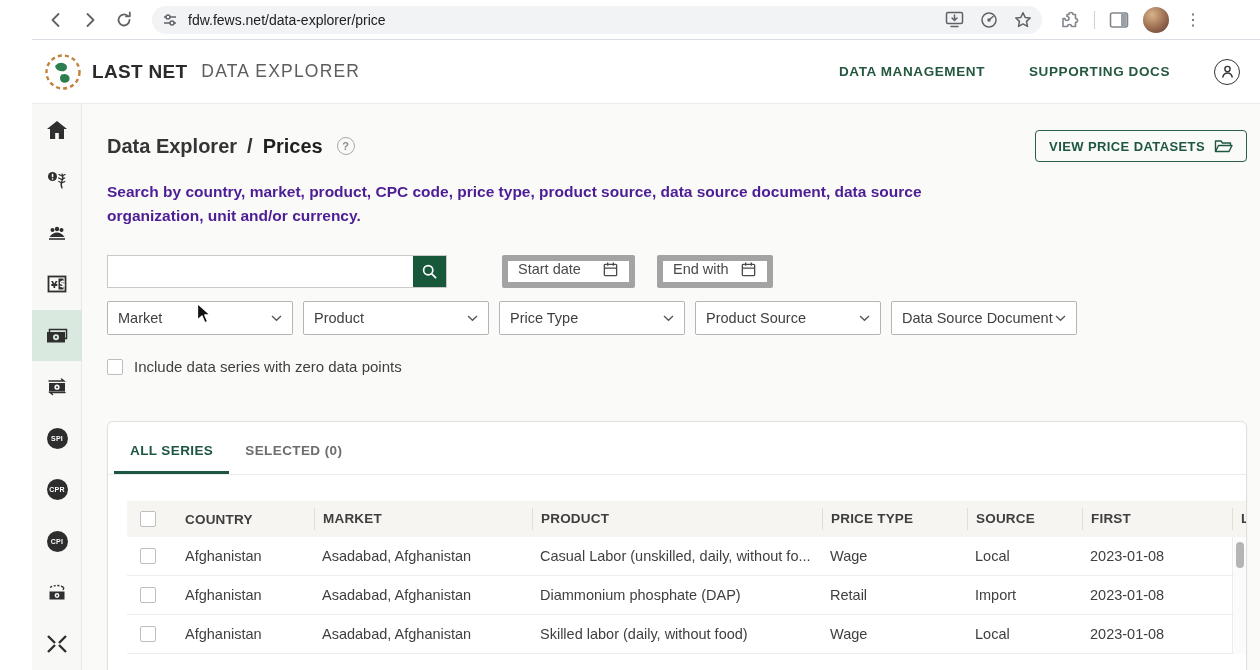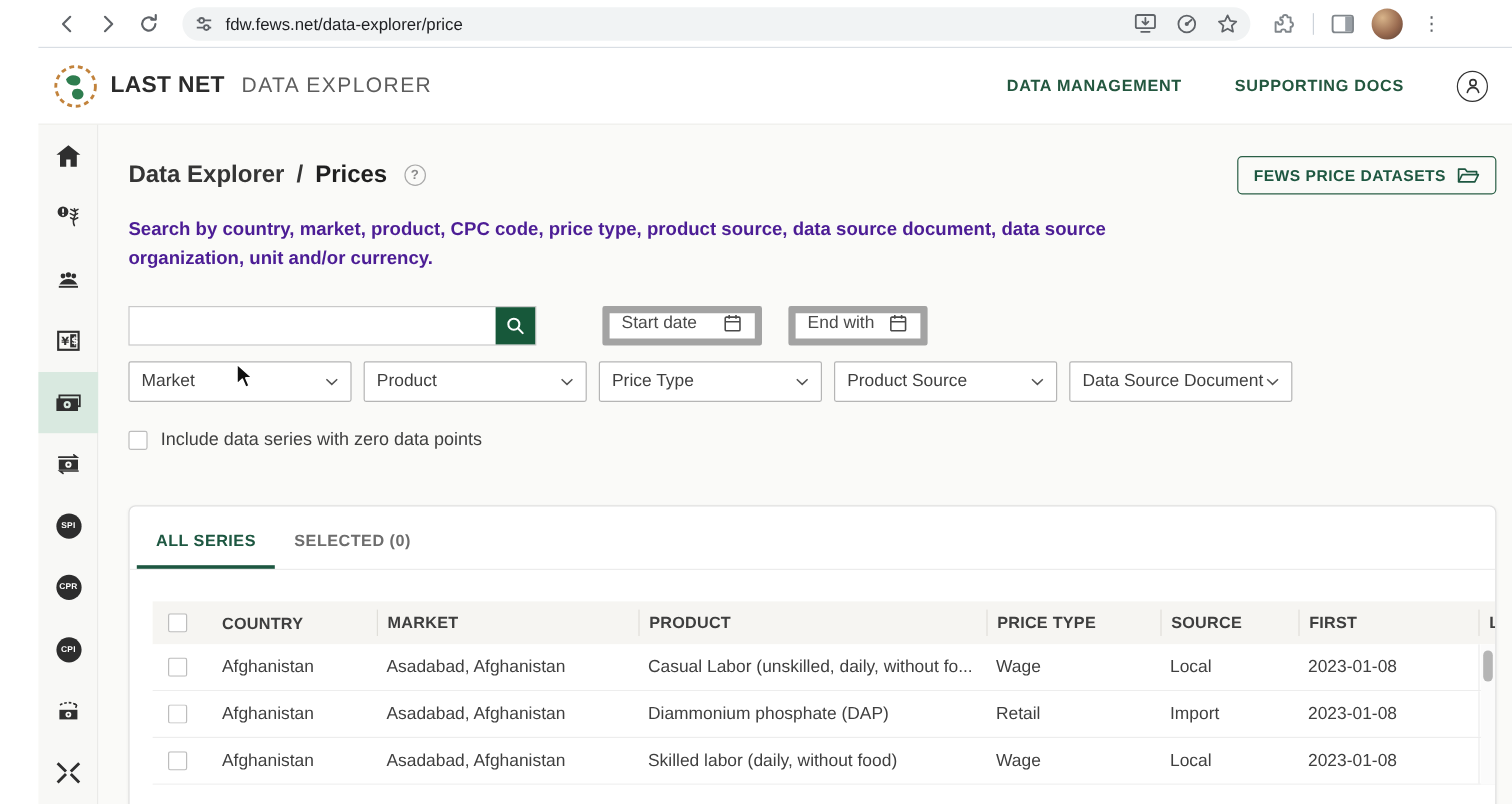--- a/index.html
+++ b/index.html
@@ -317,21 +317,21 @@
     <main class="main">
 
       <div class="title-row">
         <div class="crumb">
           <span>Data Explorer</span>
           <span>/</span>
           <span class="cur">Prices</span>
           <span class="help">?</span>
         </div>
         <button class="view-btn">
-          <span>FEWS PRICE DATASETS</span>
+          <span>VIEW PRICE DATASETS</span>
           <span>
             <svg width="19" height="15" viewBox="0 0 19 15" fill="none" stroke="#1e5741" stroke-width="1.4" stroke-linejoin="round">
                 <path d="M1.5 12.5 V2 h5.5 l1.5 2 h8 v2.5"></path>
                 <path d="M1.5 12.5 l3 -6 h13.5 l-3 6 z"></path>
               </svg>
           </span>
         </button>
       </div>
 
       <p class="desc">Search by country, market, product, CPC code, price type, product source, data source document, data source organization, unit and/or currency.</p>

